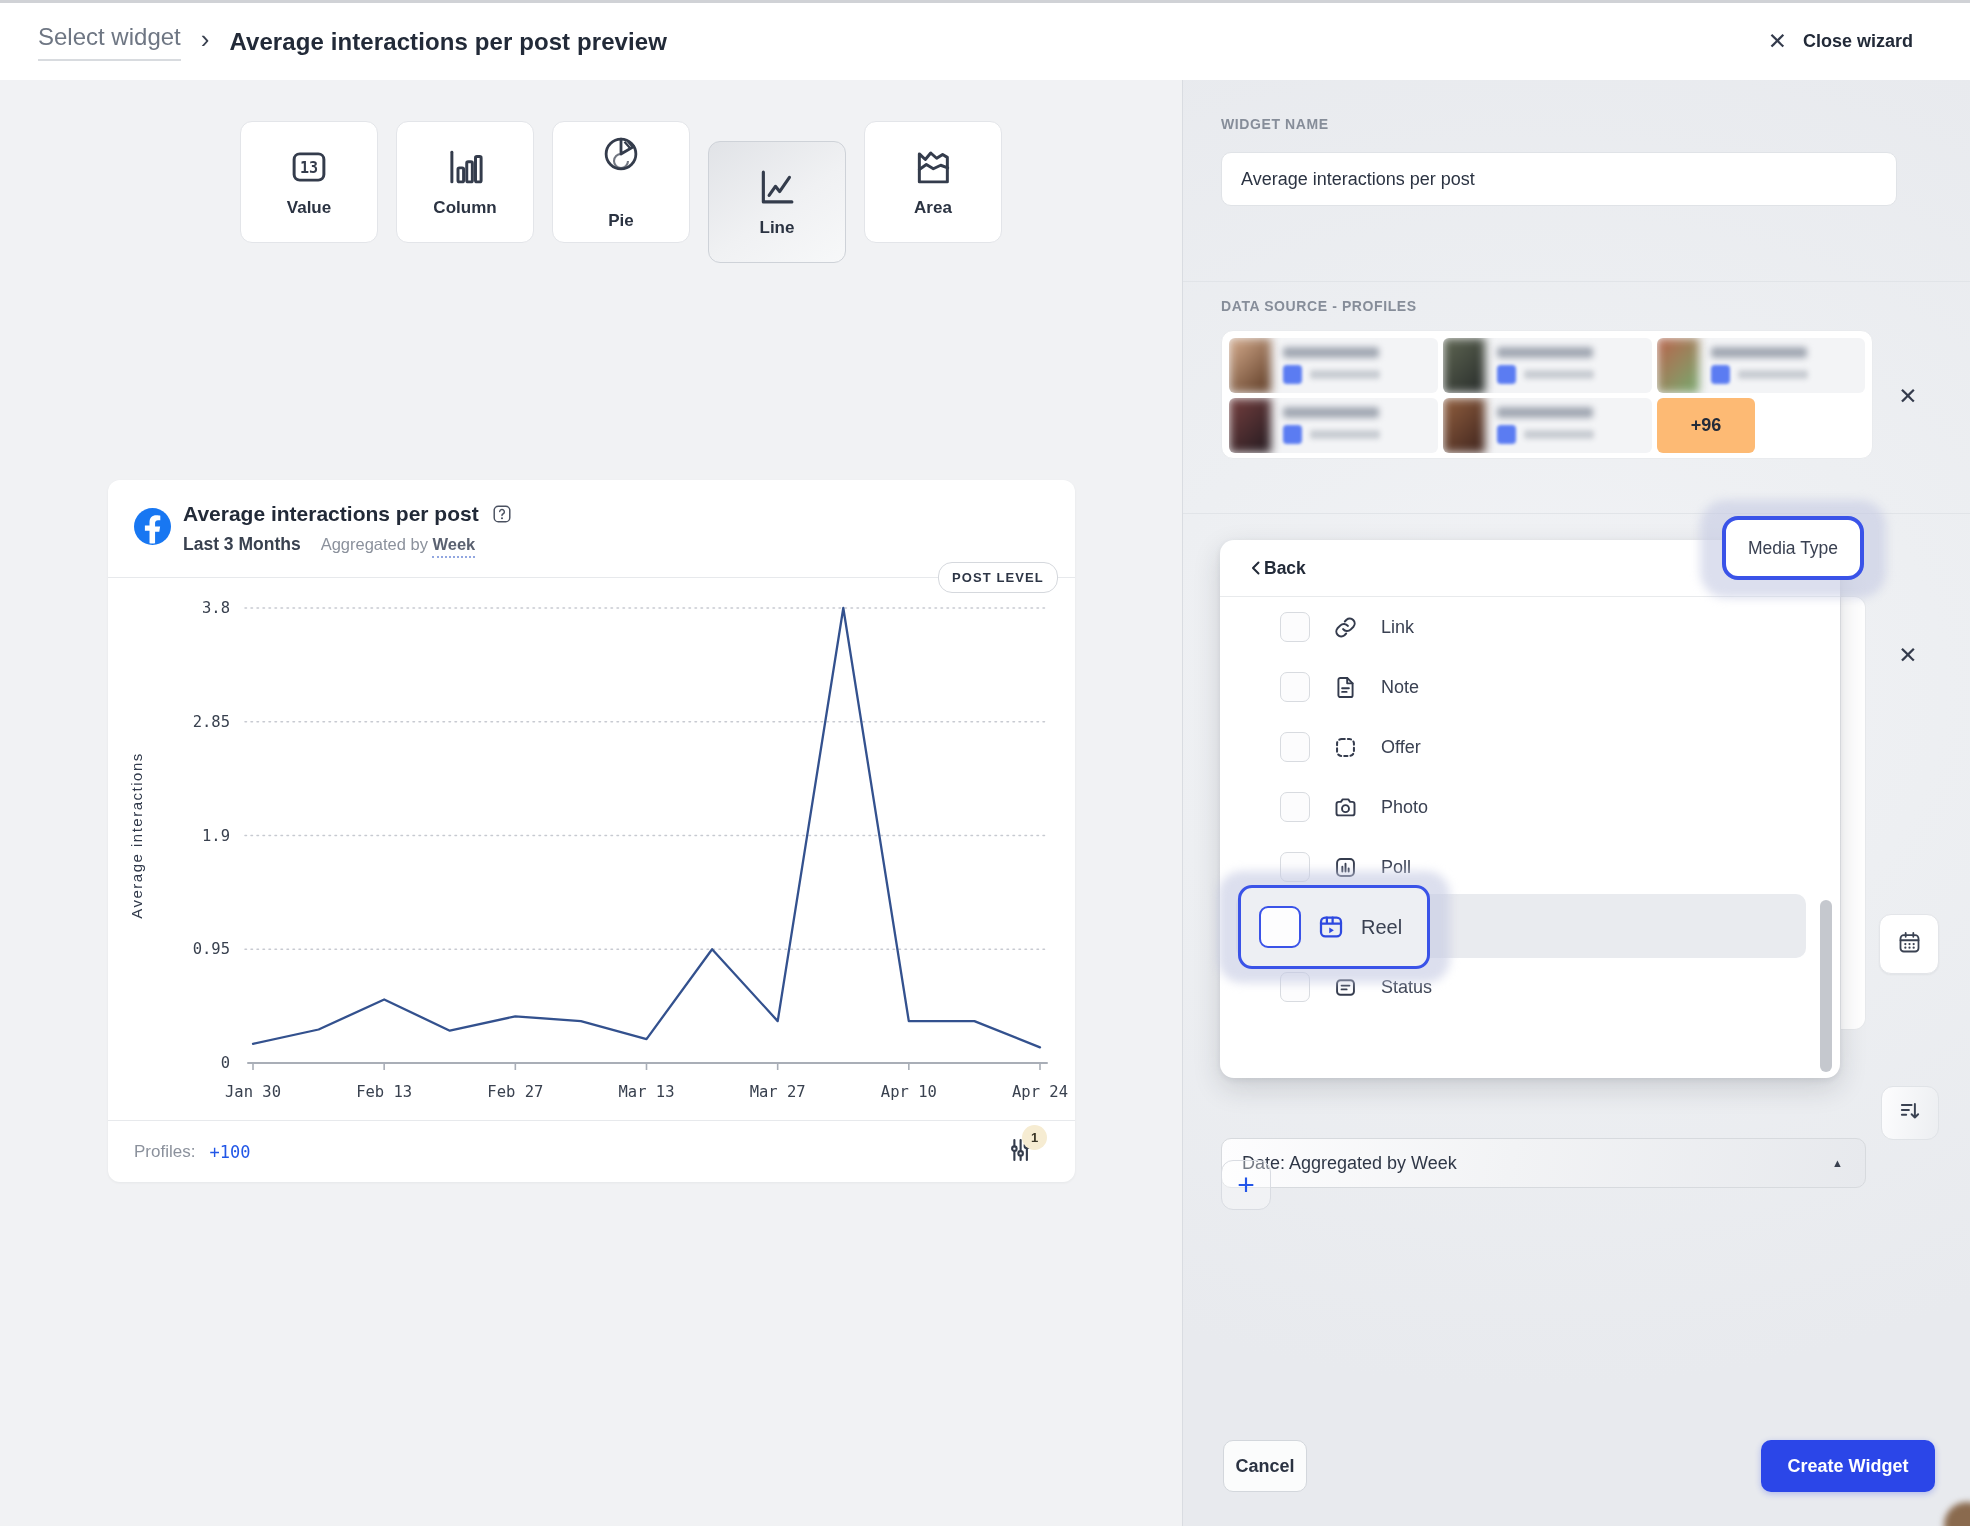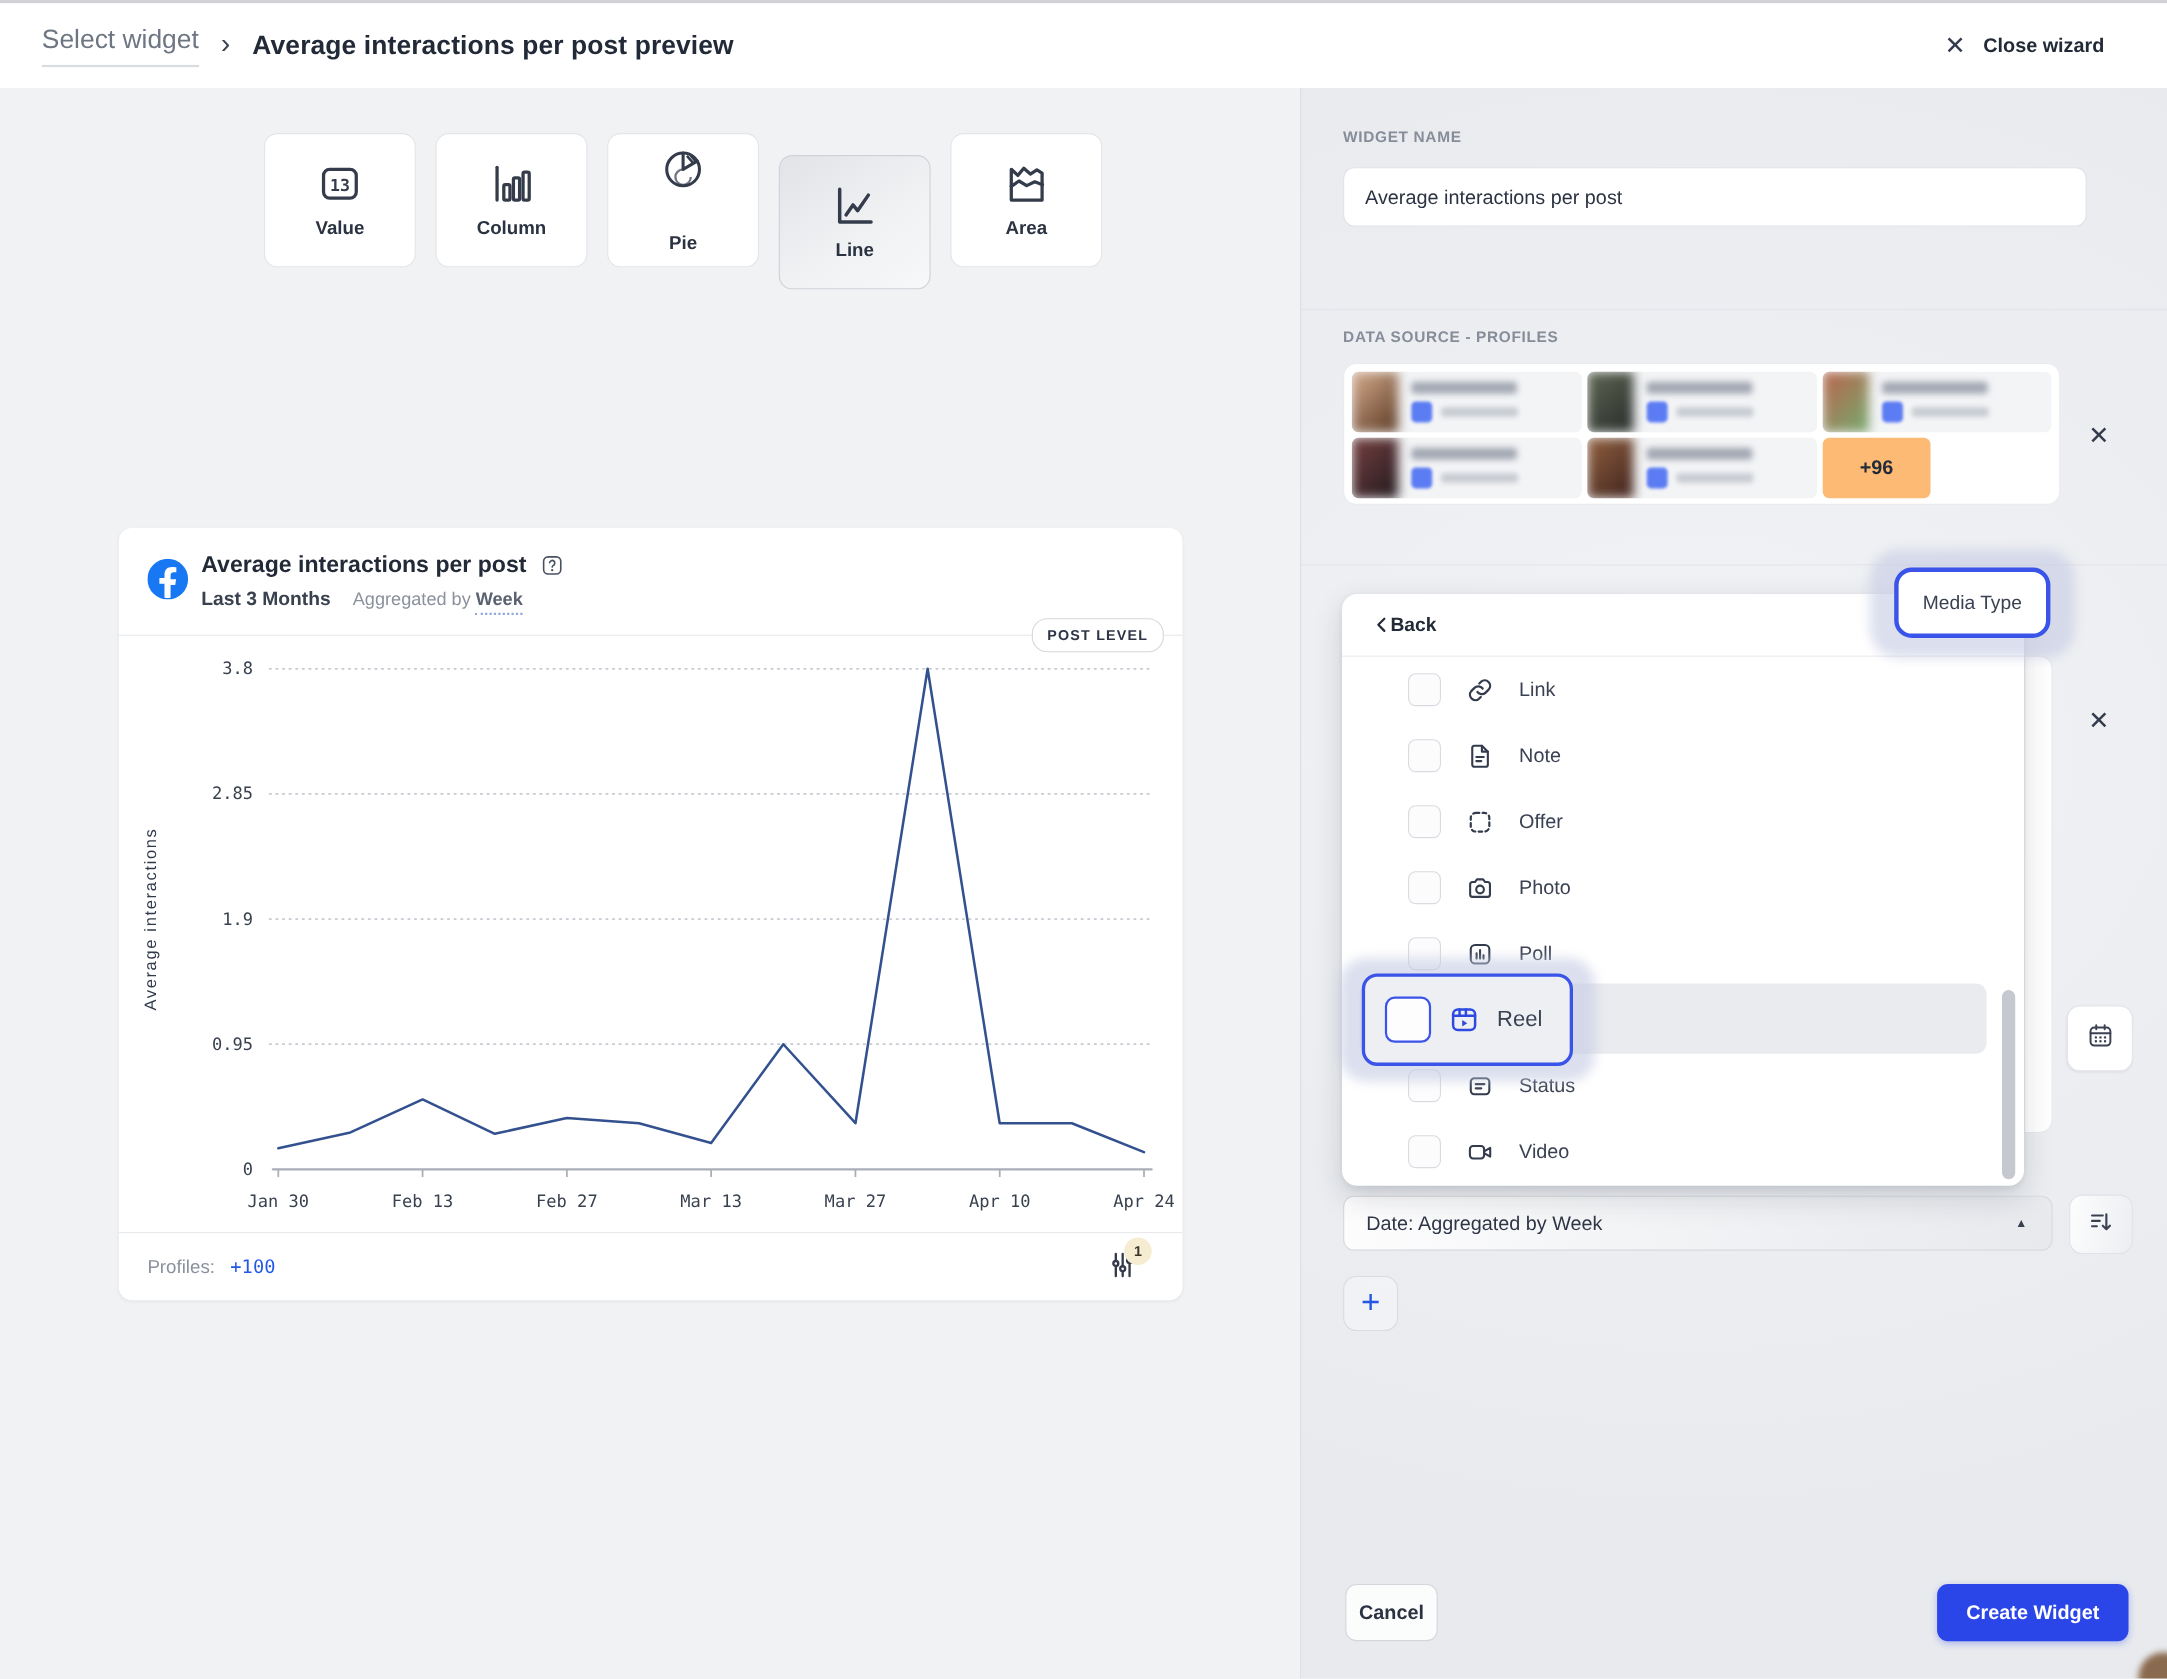--- a/index.html
+++ b/index.html
@@ -112,21 +112,21 @@
   #mediatype-pill span{font-size:17.5px;color:#3a4152;}
   #reel-halo{left:1218px;top:871px;width:232px;height:112px;border-radius:24px;}
   #reel-spot{left:1238px;top:885px;width:192px;height:84px;background:#edeff3;border:3.5px solid #3a53e8;border-radius:14px;
     box-sizing:border-box;display:flex;align-items:center;padding-left:18px;gap:15px;z-index:7;cursor:pointer;}
   #reel-spot .big-cbx{width:42px;height:42px;background:#fdfdfe;border:2px solid #3a53e8;border-radius:9px;box-sizing:border-box;flex:none;}
   #reel-spot .ic{width:30px;height:30px;color:#2e49e0;}
   #reel-spot .ic svg{width:100%;height:100%;}
   #reel-spot .lbl{font-size:20px;color:#3a4152;}
 
   
-  #date-bar{left:38px;top:1007px;width:645px;height:50px;box-sizing:border-box;border:1px solid #d7dade;border-radius:10px;
+  #date-bar{left:38px;top:1058px;width:645px;height:50px;box-sizing:border-box;border:1px solid #d7dade;border-radius:10px;
     background:linear-gradient(100deg,#fdfdfe 0%,#f2f3f5 45%,#e7e9ed 100%);display:flex;align-items:center;cursor:pointer;}
   #date-bar-label{font-size:18px;color:#2f3747;margin-left:20px;}
   #date-caret{position:absolute;right:22px;font-size:11px;color:#39404f;}
   #sort-btn{left:698px;top:1006px;width:56px;height:52px;background:linear-gradient(100deg,#fdfdfe,#eceef1);border:1px solid #e0e3e7;border-radius:12px;
     display:flex;align-items:center;justify-content:center;color:#3a4252;cursor:pointer;}
   #sort-btn svg{width:26px;height:26px;}
   #add-filter-btn{left:38px;top:1080px;width:48px;height:48px;border:1px solid #d9dce2;border-radius:12px;background:rgba(255,255,255,.35);
     display:flex;align-items:center;justify-content:center;font-size:30px;font-weight:500;color:#2456e8;cursor:pointer;}
   #cancel-btn{left:40px;top:1360px;width:84px;height:52px;background:#fbfcfc;border:1.5px solid #d3d7dc;border-radius:10px;
     box-sizing:border-box;display:flex;align-items:center;justify-content:center;font-size:18px;font-weight:bold;color:#2b3342;cursor:pointer;}
@@ -422,28 +422,20 @@
         <span class="lbl">Reel</span>
       </div>
       <div class="dd-row">
         <span class="cbx"></span>
         <span class="ic"><svg viewBox="0 0 24 24" fill="none" stroke="currentColor" stroke-width="1.7" stroke-linecap="round" stroke-linejoin="round">
             <rect x="4.5" y="5.5" width="15" height="13" rx="3"></rect>
             <path d="M8.5 10.3h7M8.5 13.7h4.5"></path>
           </svg></span>
         <span class="lbl">Status</span>
       </div>
-      <div class="dd-row">
-        <span class="cbx"></span>
-        <span class="ic"><svg viewBox="0 0 24 24" fill="none" stroke="currentColor" stroke-width="1.7" stroke-linejoin="round">
-            <rect x="3.8" y="7" width="11.5" height="10" rx="2.5"></rect>
-            <path d="M15.3 11.3l4.9-2.8v7l-4.9-2.8z"></path>
-          </svg></span>
-        <span class="lbl">Video</span>
-      </div>
     </div>
   <div id="dd-scroll-thumb" class="abs"></div>
 </div>
 
 <div id="mediatype-halo" class="abs halo"></div>
 <div id="mediatype-pill" class="abs">
   <span>Media Type</span>
 </div>
 <div id="reel-halo" class="abs halo"></div>
 <div id="reel-spot" class="abs">

